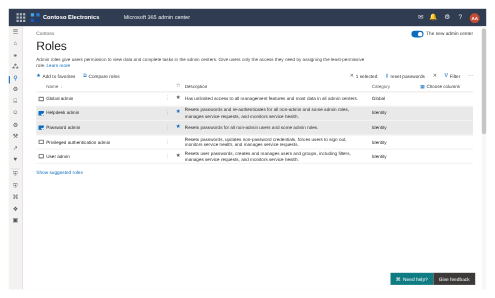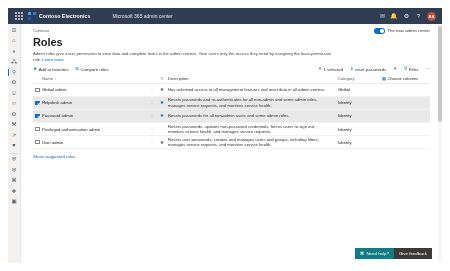--- a/index.html
+++ b/index.html
@@ -112,21 +112,21 @@
   }
   .toggle .knob {
     position:absolute; right:1px; top:1px;
     width:3.5px; height:3.5px; border-radius:50%; background:#fff;
   }
   .toggle-label { font-size:4.3px; color:#323130; white-space:nowrap; }
 
   
   .title-block { padding: 1px 12px 0 12px; }
   .page-title {
-    font-size:11px; font-weight:700; color:#201f1e;
+    font-size:11px; font-weight:400; color:#201f1e;
     letter-spacing:-.1px; line-height:14px;
   }
   .page-desc {
     font-size:4.2px; color:#484644; line-height:6px;
     max-width:300px; margin-top:2px;
   }
   .page-desc a { color:#0f6cbd; text-decoration:none; }
 
   
   .command-bar {

